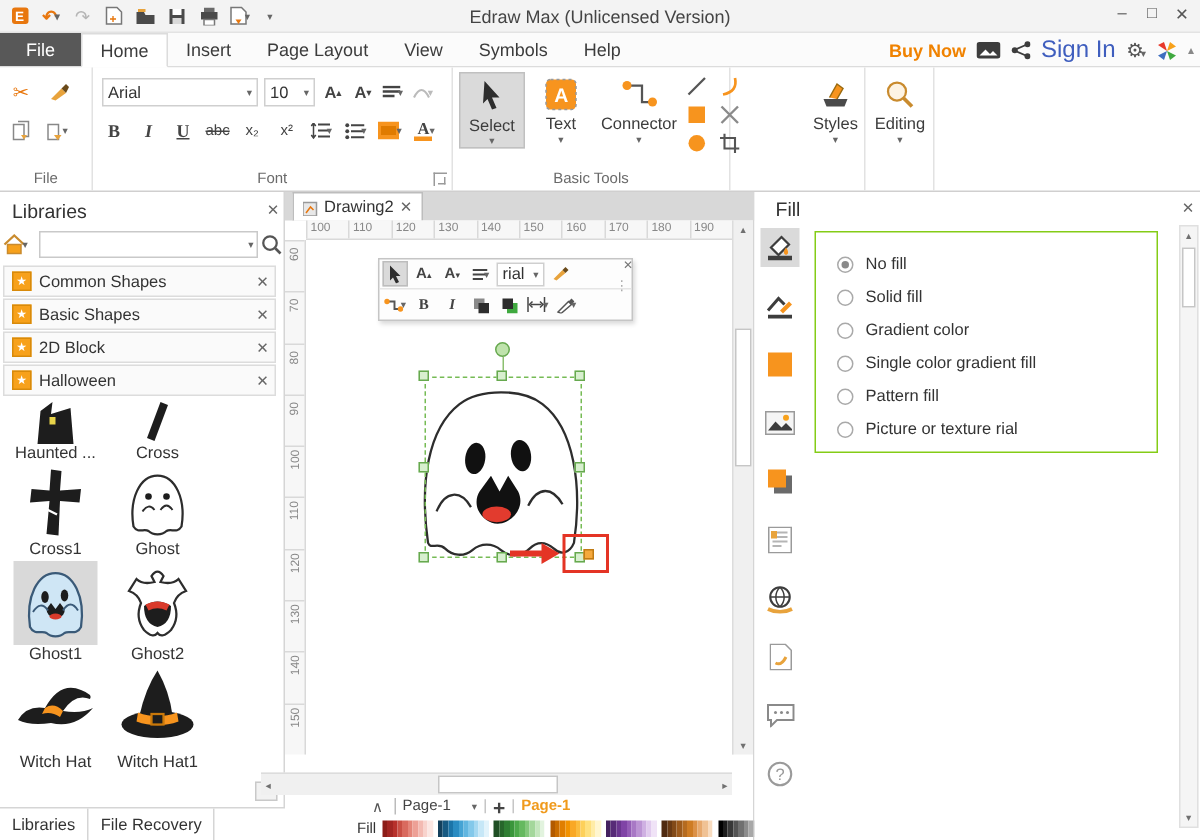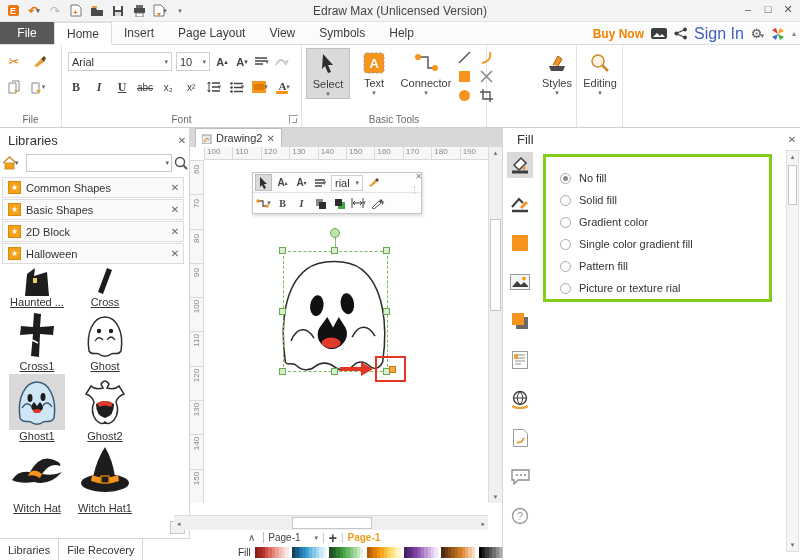--- a/index.html
+++ b/index.html
@@ -53,21 +53,21 @@
   .lp-search { position:absolute; left:2px; top:24px; width:186px; height:22px; display:flex; align-items:center; gap:2px; }
   .home-ico { width:22px; height:18px; display:flex; align-items:center; }
   .search-box { flex:1; height:18px; border:1px solid #c9c9c9; background:#fff; display:flex; align-items:center; justify-content:flex-end; padding-right:2px; }
   .libbar { height:21px; margin:1px 2px 0 2px; background:#fafafa; border:1px solid #dcdcdc; display:flex; align-items:center; }
   .libbar .ico { width:13px; height:13px; margin:0 5px 0 5px; background:#f7a11b; border:1px solid #d88a0a; display:flex; align-items:center; justify-content:center; color:#fff; font-size:8px; }
   .libbar .lbl { flex:1; font-size:11px; color:#333; }
   .shapes { position:absolute; left:0; top:138px; width:186px; bottom:40px; overflow:hidden; }
   .srow { display:flex; }
   .cell { width:62px; margin-left:6px; display:flex; flex-direction:column; align-items:center; }
   .cell .pic { display:flex; align-items:center; justify-content:center; }
-  .cell .lbl { font-size:11px; color:#333; white-space:nowrap;text-decoration:underline; }
+  .cell .lbl { font-size:11px; color:#333; white-space:nowrap; }
   .cell.selected .pic { background:#d9d9d9; }
   .lp-tabs { position:absolute; left:0; bottom:0; width:190px; height:22px; display:flex; border-top:1px solid #d5d5d5; background:#fff; }
   .lp-tab { padding:0 8px; display:flex; align-items:center; font-size:11px; color:#333; border-right:1px solid #d5d5d5; }
   .lp-scrolldn { position:absolute; right:4px; bottom:26px; width:15px; height:13px; border:1px solid #c9c9c9; background:#f2f2f2; font-size:7px; color:#666; display:flex; align-items:center; justify-content:center; }
 
   
   .canvas-pane { position:absolute; left:190px; top:0; width:313px; height:432px; background:#fff; border-right:1px solid #d5d5d5; }
   .tabbar { position:absolute; left:0; top:0; width:313px; height:19px; background:#d8d8d8; display:flex; }
   .dtab { background:#fff; border:1px solid #bdbdbd; border-bottom:none; margin-left:5px; padding:0 6px; display:flex; align-items:center; gap:4px; font-size:11px; color:#333; }
   .ruler-h { position:absolute; left:14px; top:19px; right:14px; height:13px; background:#f7f7f7; border-bottom:1px solid #d9d9d9; display:flex; }
@@ -107,21 +107,21 @@
   .swatches { display:flex; width:258px; height:11px; }
   .swatches span { flex:1; }
 
   
   .right-panel { position:absolute; left:503px; top:0; width:297px; height:432px; background:#fff; }
   .rp-head { position:absolute; left:0; top:2px; right:0; height:18px; display:flex; align-items:center; }
   .rp-title { font-size:13px; color:#333; padding-left:14px; flex:1; }
   .rp-strip { position:absolute; left:2px; top:22px; width:30px; bottom:0; display:flex; flex-direction:column; align-items:center; gap:13px; padding-top:2px; }
   .stripbtn { width:26px; height:26px; display:flex; align-items:center; justify-content:center; }
   .stripbtn.sel { background:#dadada; }
-  .rp-options { position:absolute; left:40px; top:26px; width:229px; height:148px; border:3px solid #84cc16; padding:10px 0 0 14px; }
+  .rp-options { position:absolute; left:40px; top:26px; width:229px; height:148px; border:1px solid #84cc16; padding:10px 0 0 14px; }
   .radio-row { display:flex; align-items:center; gap:8px; height:22px; font-size:11px; color:#333; }
   .radio { width:11px; height:11px; border-radius:50%; border:1px solid #a9a9a9; background:#fff; position:relative; }
   .radio.checked::after { content:""; position:absolute; left:2px; top:2px; width:5px; height:5px; border-radius:50%; background:#8a8a8a; }
   .rp-scroll { position:absolute; right:1px; top:22px; width:13px; bottom:8px; background:#f5f5f5; border:1px solid #e0e0e0; }
 </style>
 </head>
 <body>
 
 <div class="titlebar">
   <div class="qat">

